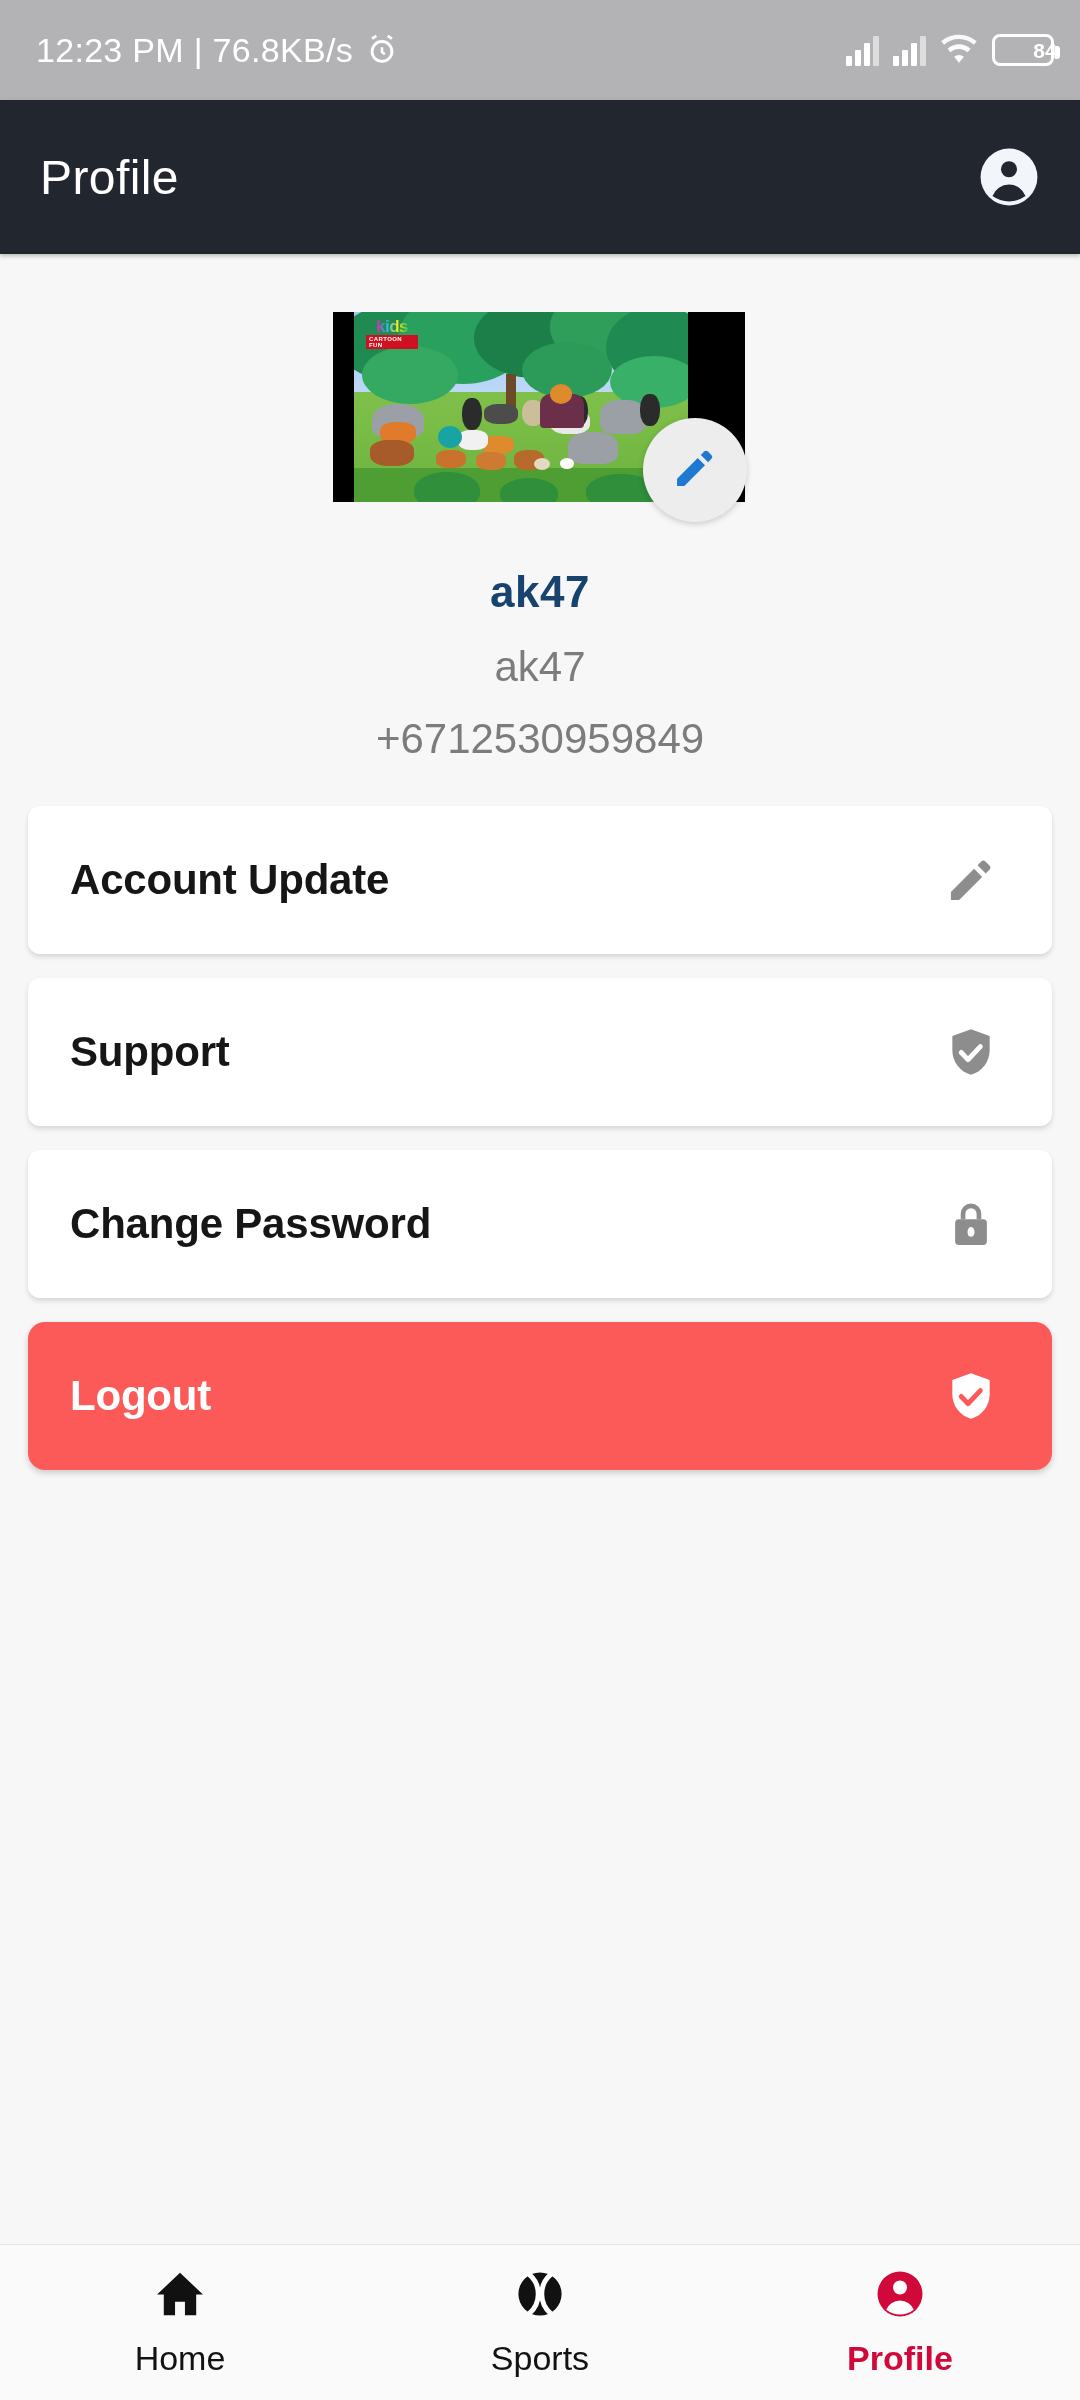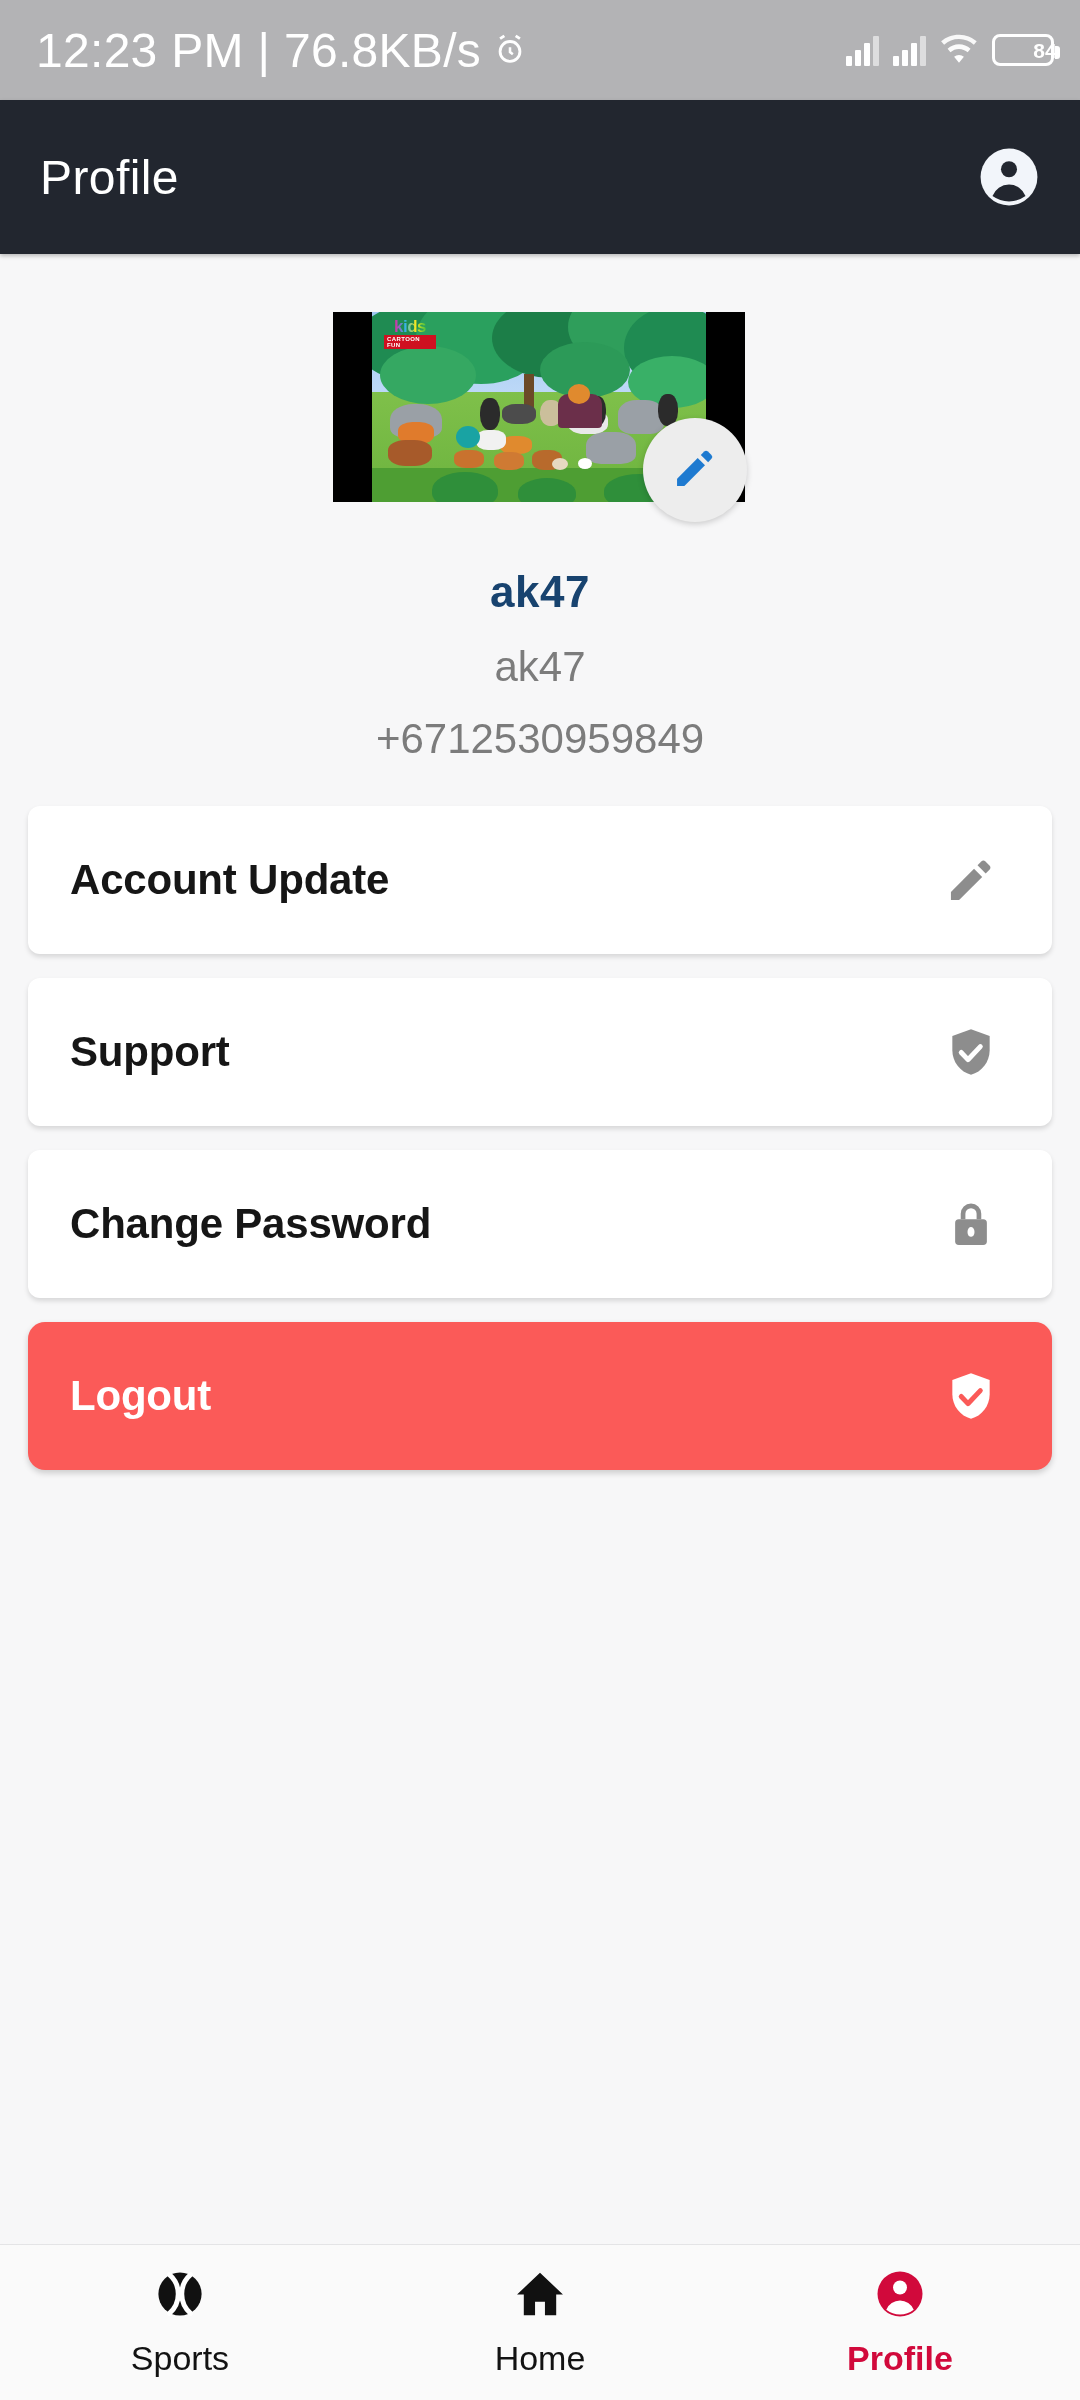--- a/index.html
+++ b/index.html
@@ -13,21 +13,21 @@
 
   
   .status-bar{
     position:absolute; left:0; top:0; width:1080px; height:100px;
     background:#b3b3b5;
     display:flex; align-items:center; justify-content:space-between;
     padding:0 26px 0 36px;
   }
   .status-left{ display:flex; align-items:center; gap:12px; }
   .status-text{
-    color:#ffffff; font-size:48px; letter-spacing:.3px;
+    color:#ffffff; font-size:34px; letter-spacing:.3px;
     font-family:"Liberation Sans", sans-serif; white-space:nowrap;
   }
   .status-right{ display:flex; align-items:center; gap:14px; }
   .alarm-ic{ width:34px; height:34px; }
   .sig{ display:flex; align-items:flex-end; gap:3px; height:32px; }
   .sig i{ display:block; width:6px; background:#fff; border-radius:1px; }
   .sig i:nth-child(1){ height:10px; }
   .sig i:nth-child(2){ height:16px; }
   .sig i:nth-child(3){ height:23px; }
   .sig i:nth-child(4){ height:30px; opacity:.55; }
@@ -54,21 +54,21 @@
   .appbar-account{ width:62px; height:62px; }
 
   
   .avatar-wrap{
     position:absolute; left:333px; top:312px; width:412px; height:190px;
   }
   .avatar-img{
     position:absolute; inset:0; background:#000; overflow:hidden;
   }
   .scene{
-    position:absolute; left:39px; top:0; width:334px; height:190px;
+    position:absolute; left:21px; top:0; width:334px; height:190px;
     background:
       linear-gradient(#9fc7f2 0%, #bcd8f7 42%, #7fc04a 42%, #6cb33e 100%);
     overflow:hidden;
     text-decoration:underline;
   }
   .sky-glow{
     position:absolute; left:160px; top:2px; width:120px; height:72px;
     background:radial-gradient(ellipse at 50% 60%, #cfe2fb 0%, rgba(207,226,251,0) 72%);
   }
   .tree{ position:absolute; border-radius:50%; }
@@ -335,36 +335,36 @@
       </svg>
     </span>
   </div>
 
 </div>
 
 <div class="bottom-nav">
 
   <div class="nav-item">
     <span>
+      <svg viewBox="0 0 24 24" fill="#111111">
+        <path d="M12 2.6L1.8 12.2h3v9.2h5v-6h4.4v6h5v-9.2h3z"></path>
+      </svg>
+    </span>
+    <span class="nav-label">Home</span>
+  </div>
+
+  <div class="nav-item">
+    <span>
       <svg viewBox="0 0 24 24">
         <circle cx="12" cy="12" r="9.6" fill="#111111"></circle>
         <path d="M7.3 3.4a11.4 11.4 0 010 17.2" stroke="#ffffff" stroke-width="2.2" fill="none" stroke-linecap="round"></path>
         <path d="M16.7 3.4a11.4 11.4 0 000 17.2" stroke="#ffffff" stroke-width="2.2" fill="none" stroke-linecap="round"></path>
       </svg>
     </span>
     <span class="nav-label">Sports</span>
-  </div>
-
-  <div class="nav-item">
-    <span>
-      <svg viewBox="0 0 24 24" fill="#111111">
-        <path d="M12 2.6L1.8 12.2h3v9.2h5v-6h4.4v6h5v-9.2h3z"></path>
-      </svg>
-    </span>
-    <span class="nav-label">Home</span>
   </div>
 
   <div class="nav-item active">
     <span>
       <svg viewBox="0 0 24 24">
         <circle cx="12" cy="12" r="10" fill="#d1093b"></circle>
         <circle cx="12" cy="9.1" r="3.1" fill="#ffffff"></circle>
         <path d="M5.9 19a6.6 6.6 0 0112.2 0 9.9 9.9 0 01-12.2 0z" fill="#ffffff"></path>
       </svg>
     </span>

